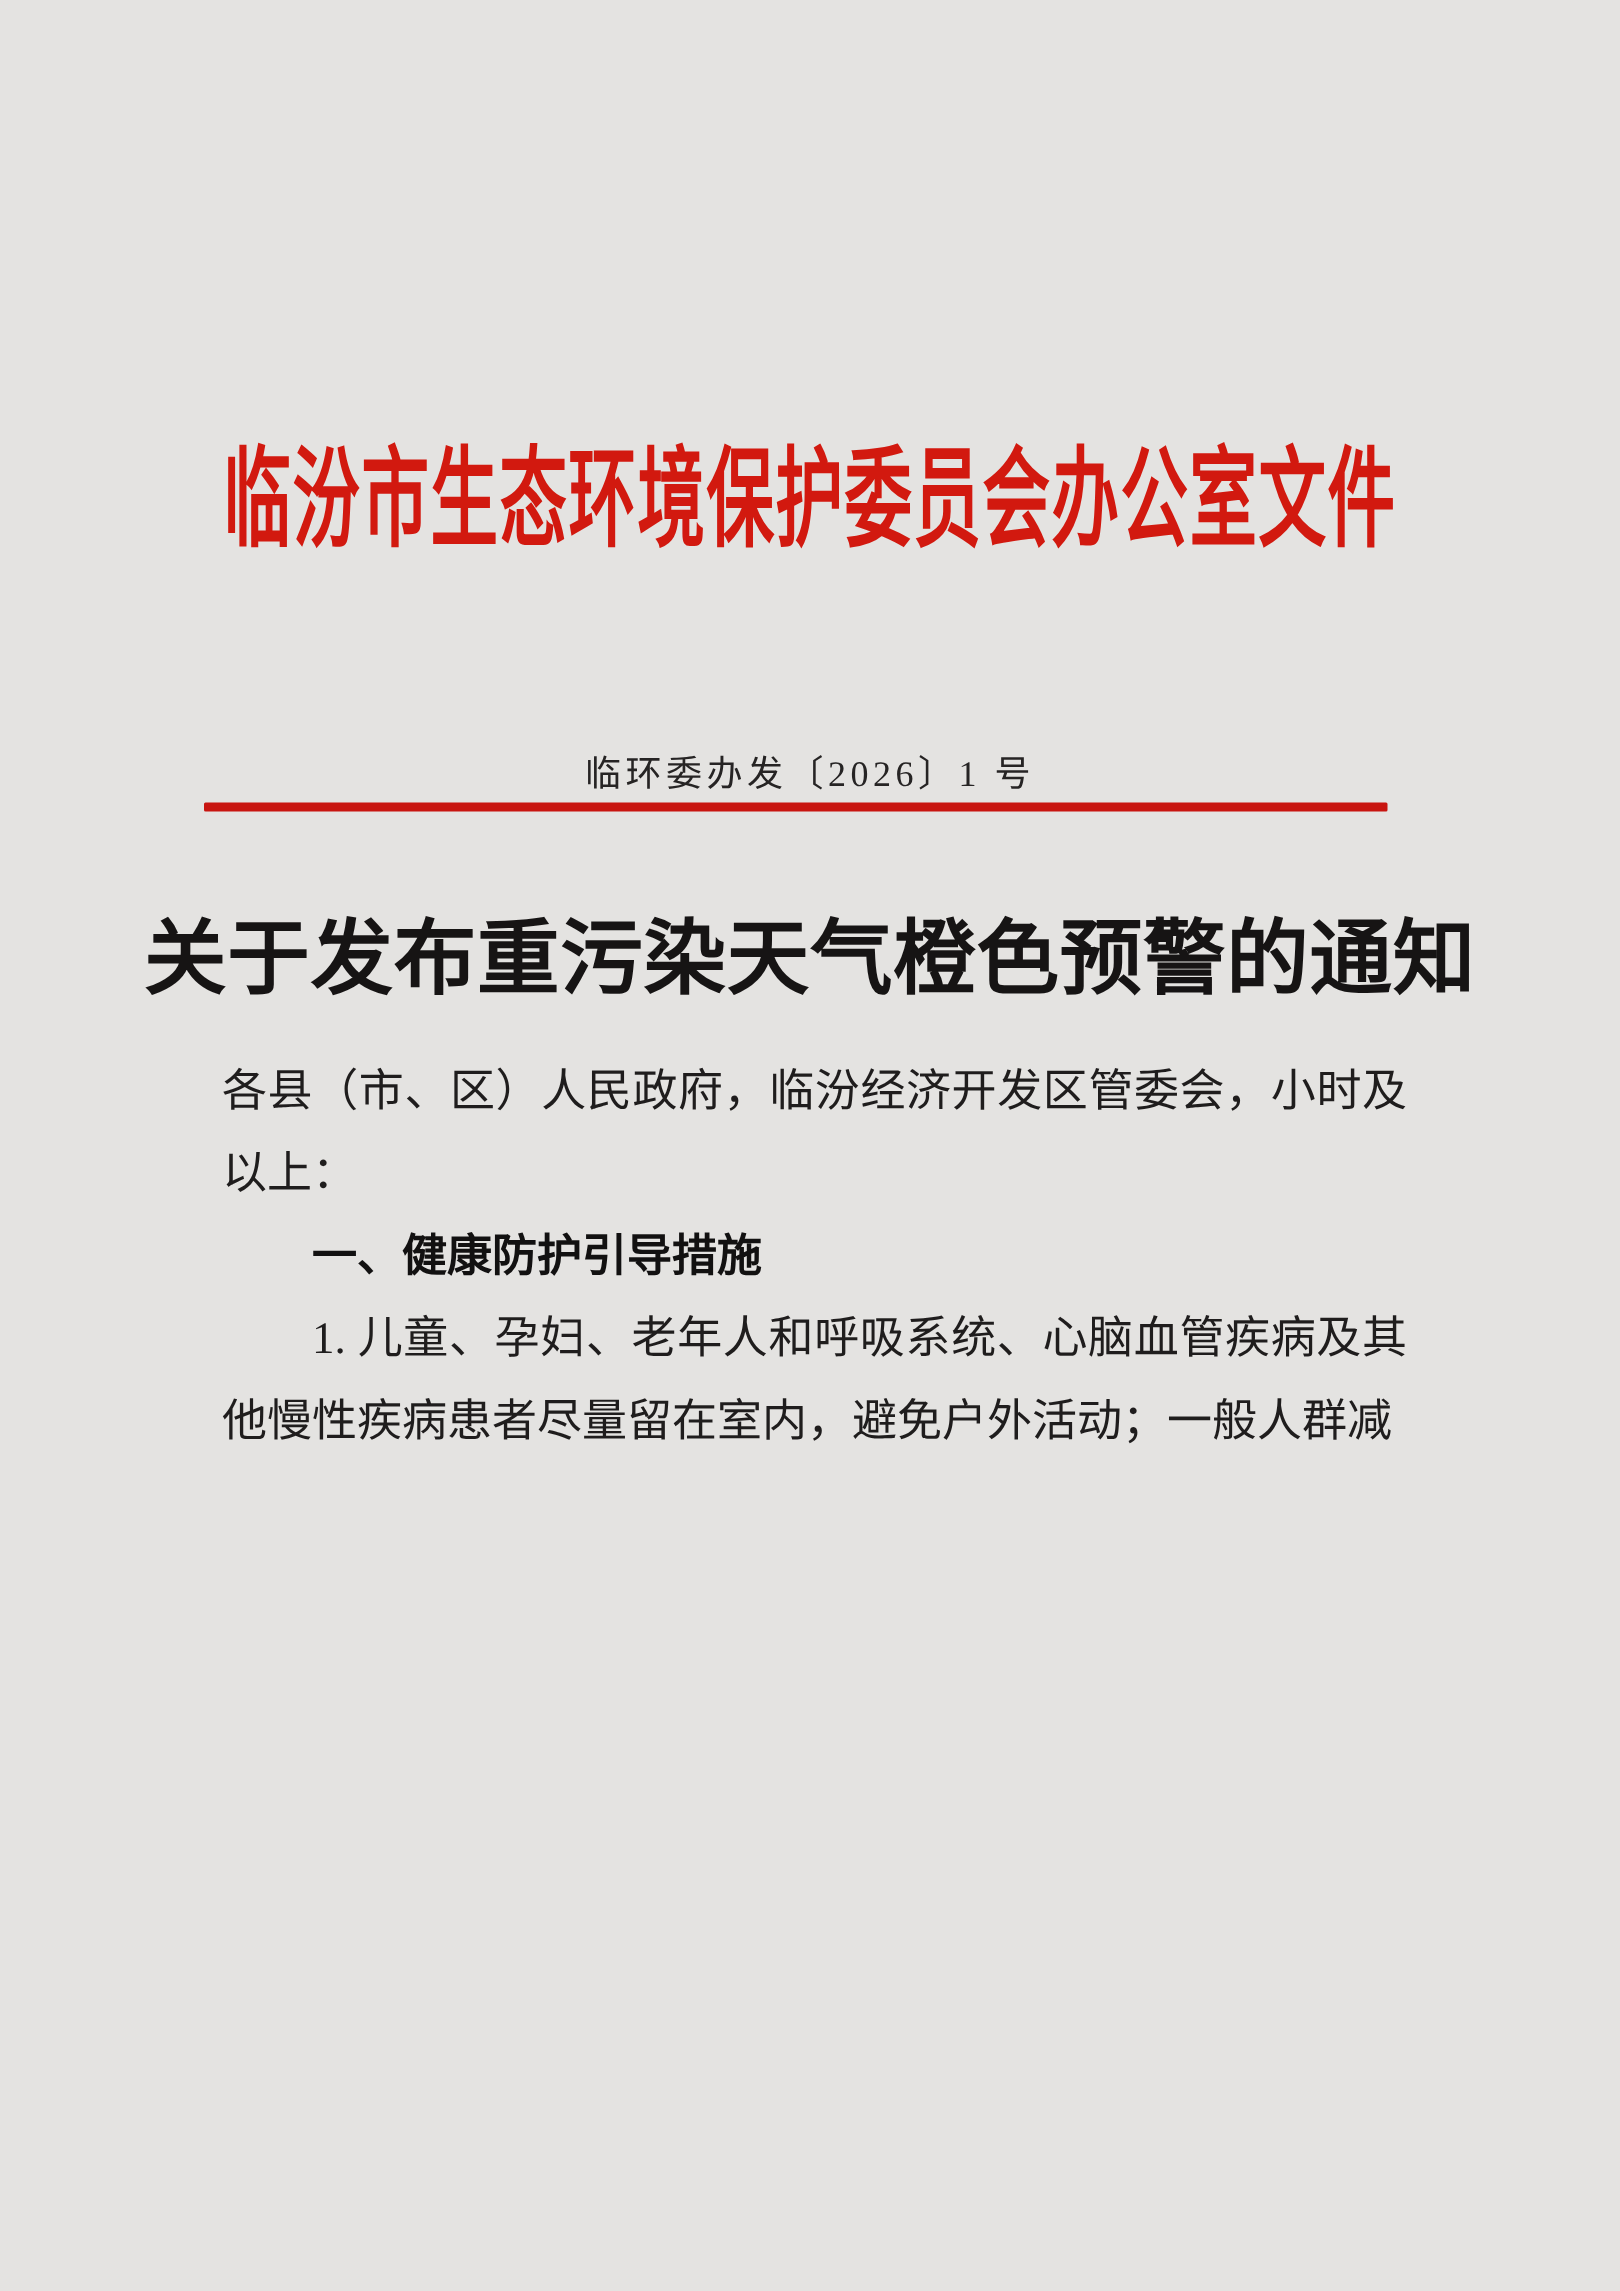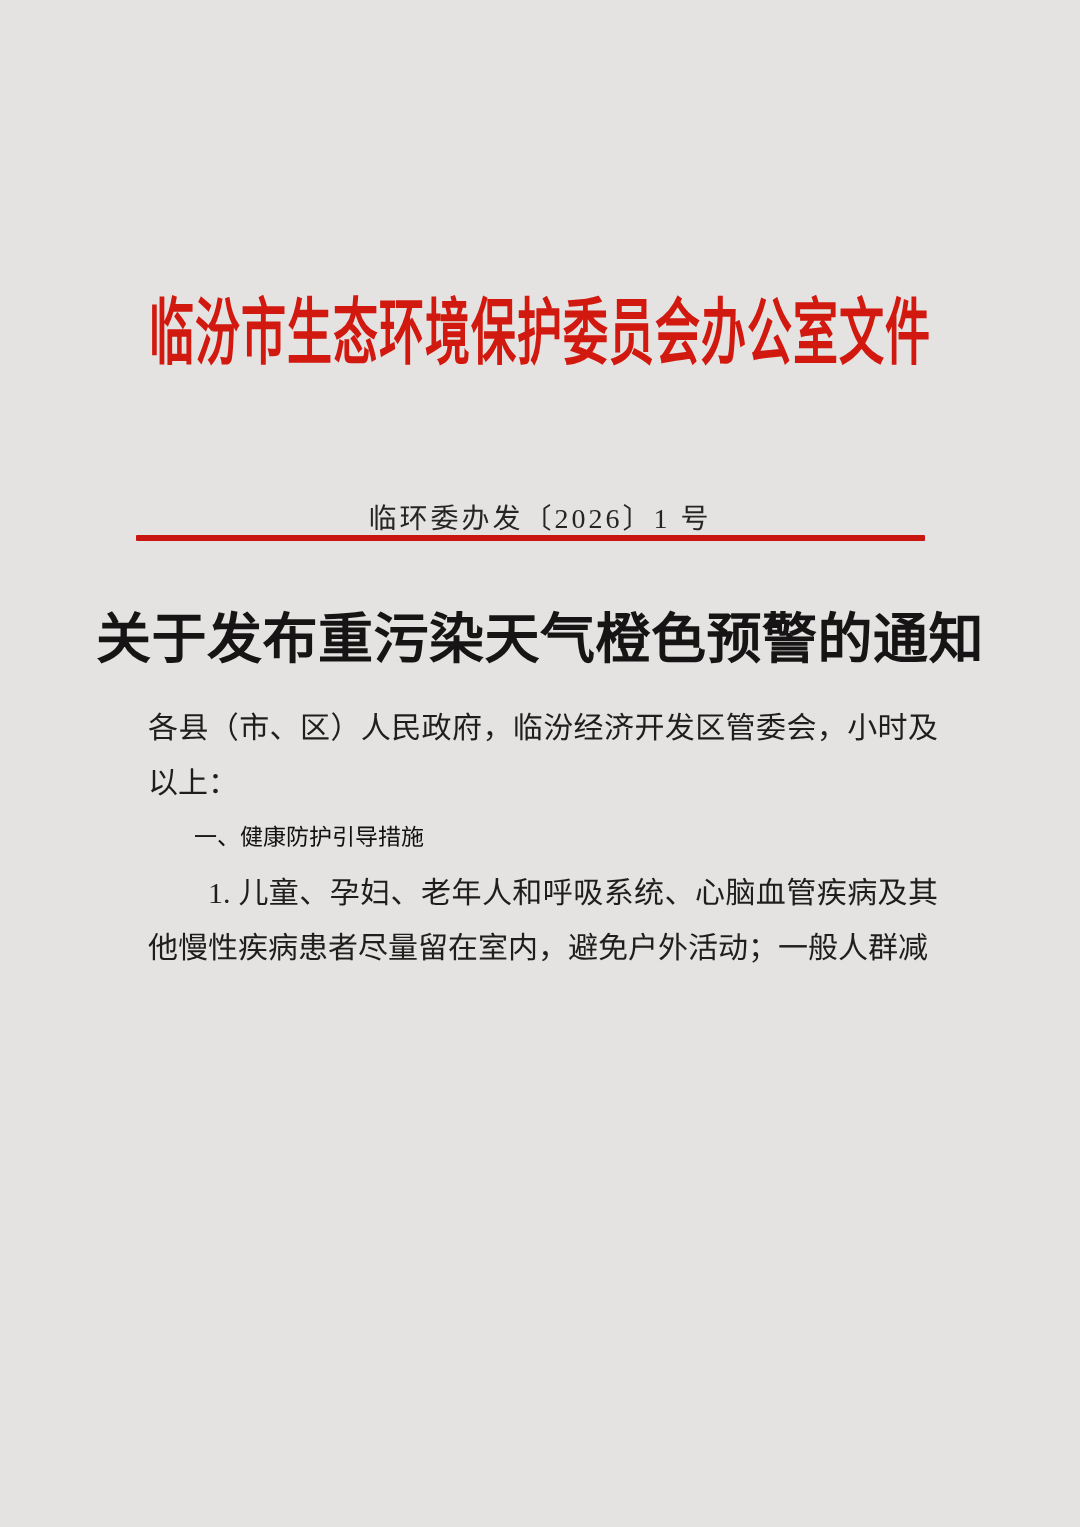--- a/index.html
+++ b/index.html
@@ -35,21 +35,21 @@
     transform: scaleY(1.62);
     transform-origin: center center;
     white-space: nowrap;
   }
   .doc-number {
     position: absolute;
     top: 496px;
     left: 0;
     width: 100%;
     text-align: center;
-    font-size: 28px;
+    font-size: 24px;
     letter-spacing: 3px;
     color: #262424;
     white-space: nowrap;
   }
   .red-rule {
     position: absolute;
     top: 535px;
     left: 136px;
     width: 789px;
     height: 6px;
@@ -78,22 +78,22 @@
     line-height: 55px;
     color: var(--text-black);
     text-align: justify;
   }
   .doc-body p {
     text-align: justify;
   }
   .para-indent { text-indent: 2em; }
   .section-heading {
     font-family: "Liberation Sans", "DejaVu Sans", sans-serif;
-    font-weight: 400;
-    font-size: 23px;
+    font-weight: 700;
+    font-size: 30px;
     text-align: left;
     color: #121111;
   }
 </style>
 </head>
 <body>
 
 <div class="page">
 
   <div class="red-header">临汾市生态环境保护委员会办公室文件</div>

